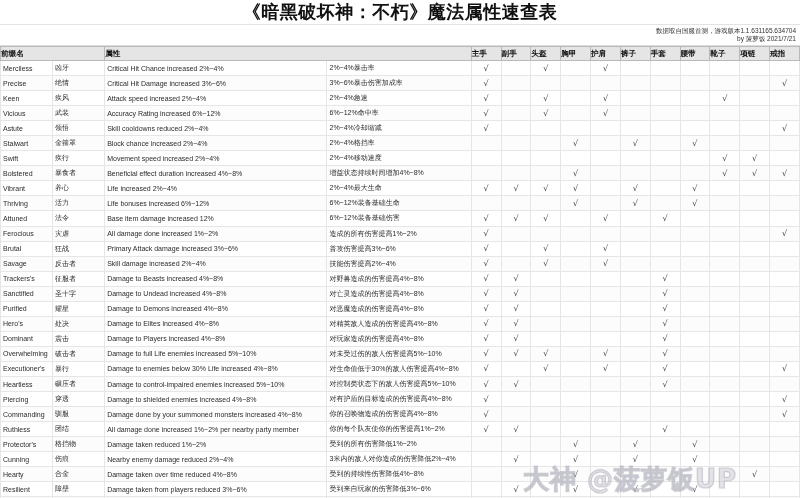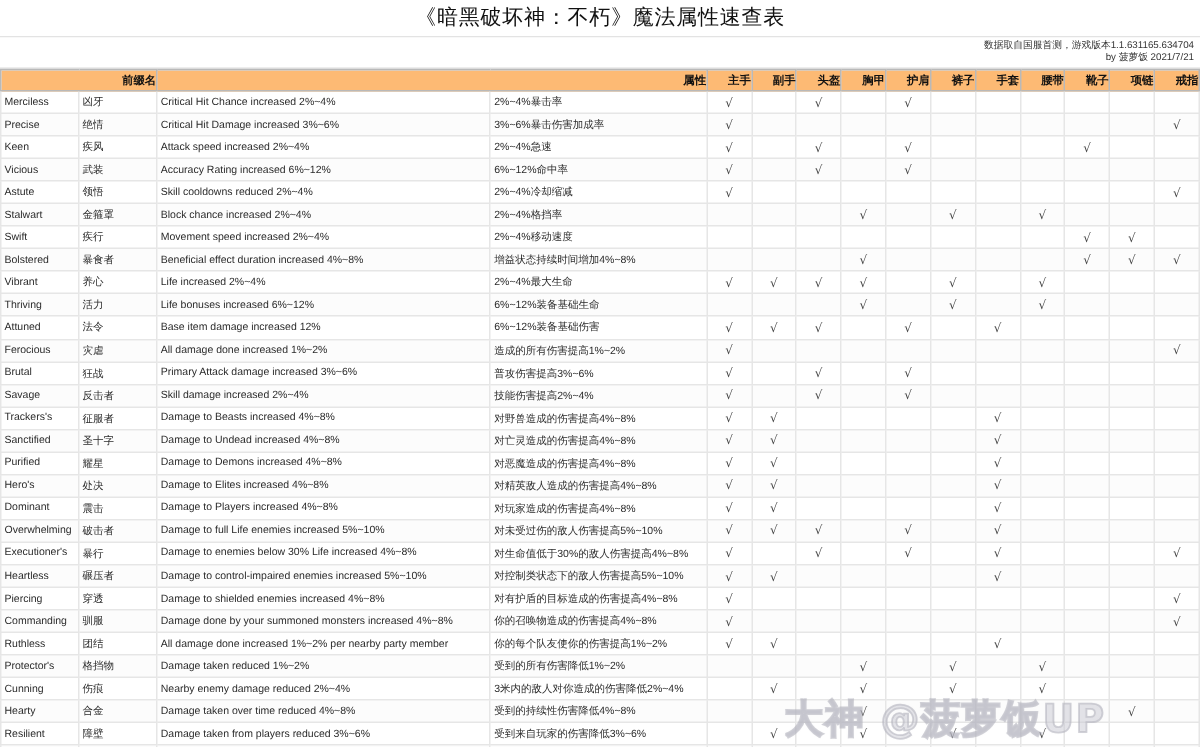--- a/index.html
+++ b/index.html
@@ -14,21 +14,21 @@
   #sheet{position:relative;width:800px;height:498px;background:#fff;}
 
   
   .title-band{
     height:24px;
     display:flex;align-items:center;justify-content:center;
     background:#ffffff;
     border-bottom:1px solid #e3e3e3;
   }
   .title-band .title{
-    font-size:14px;font-weight:normal;letter-spacing:.5px;color:#111;
+    font-size:18px;font-weight:bold;letter-spacing:.5px;color:#111;
     white-space:nowrap;
   }
 
   
   .credit-band{
     height:20px;
     padding-right:4px;
     display:flex;flex-direction:column;align-items:flex-end;justify-content:center;
     background:#fff;
     border-bottom:1px solid #dcdcdc;
@@ -42,27 +42,27 @@
     width:800px;
     font-size:6.8px;
   }
   col.c-en{width:52px;}
   col.c-cn{width:52px;}
   col.c-eff{width:222px;}
   col.c-attr{width:144px;}
   col.c-slot{width:29.8px;}
 
   thead th{
-    background:#fdba74;
+    background:#e5e5e5;
     border:1px solid #b9b9b9;
     font-size:7.6px;
     font-weight:bold;
     height:13px;
     color:#111;
-    text-align:right;
+    text-align:left;
     padding:0;
   }
 
   tbody td{
     border:1px solid #e6e6e6;
     height:14.05px;
     padding:0 2px;
     white-space:nowrap;
     overflow:hidden;
     color:#2b2b2b;

